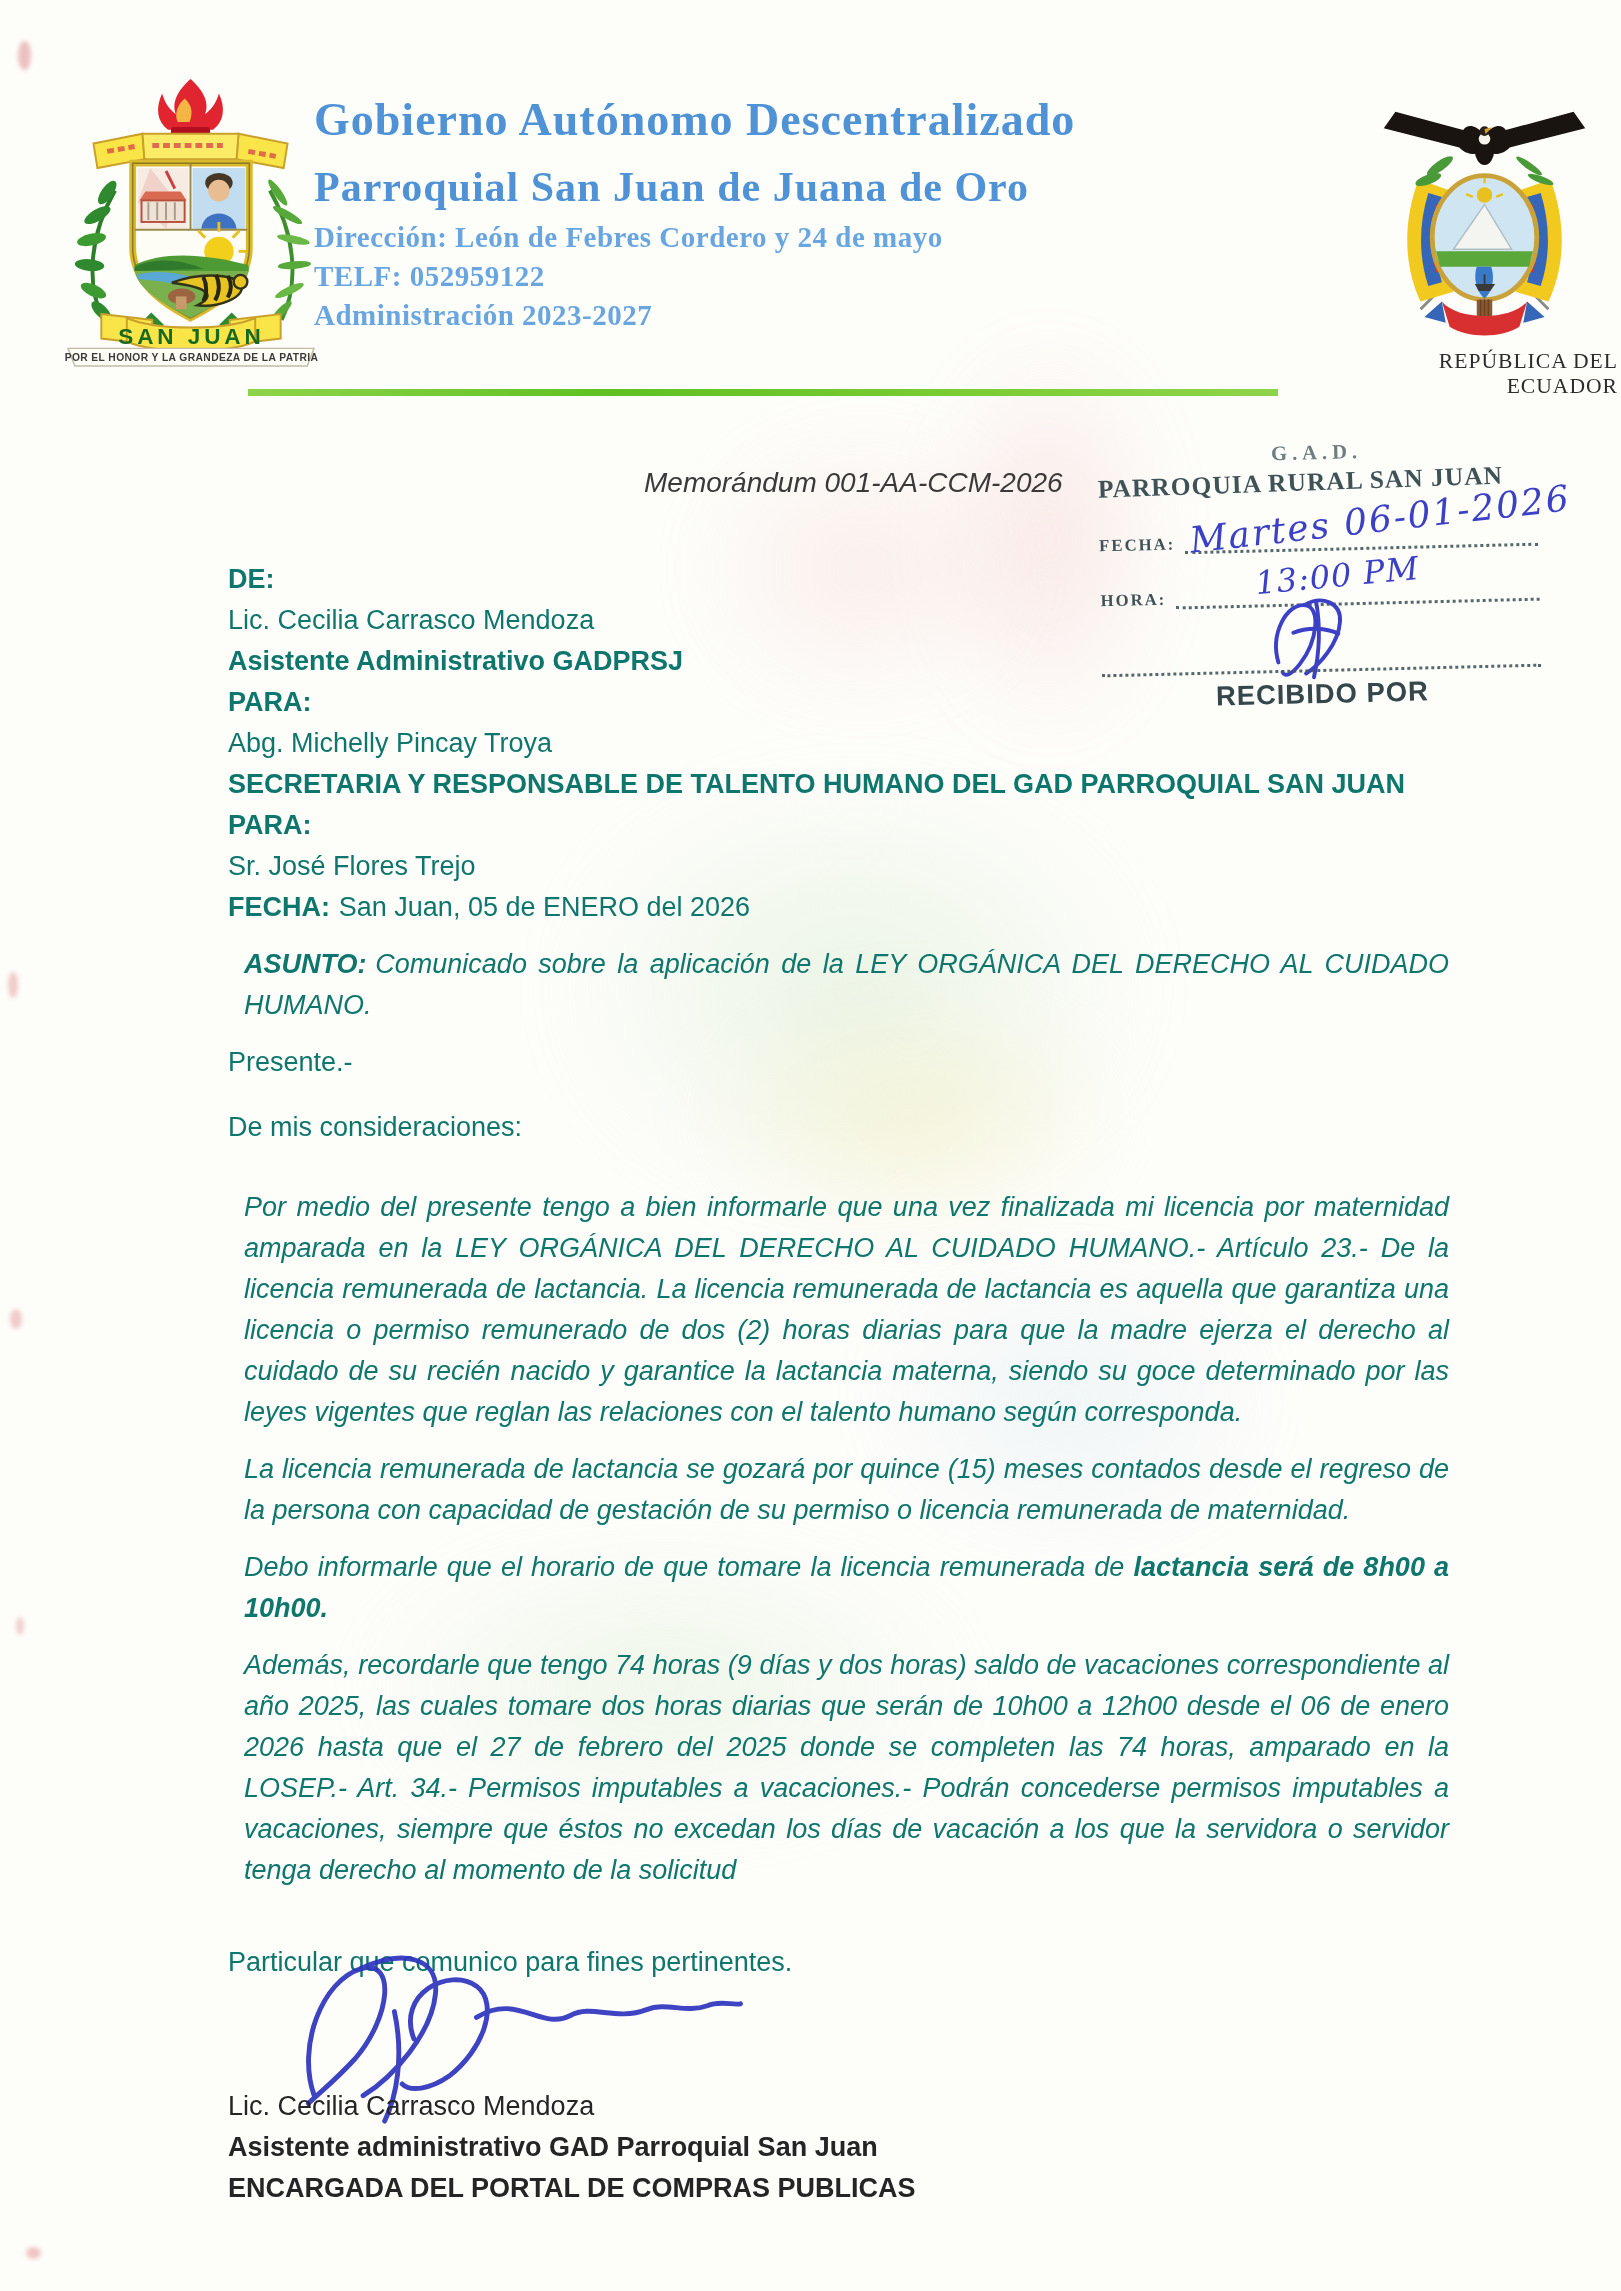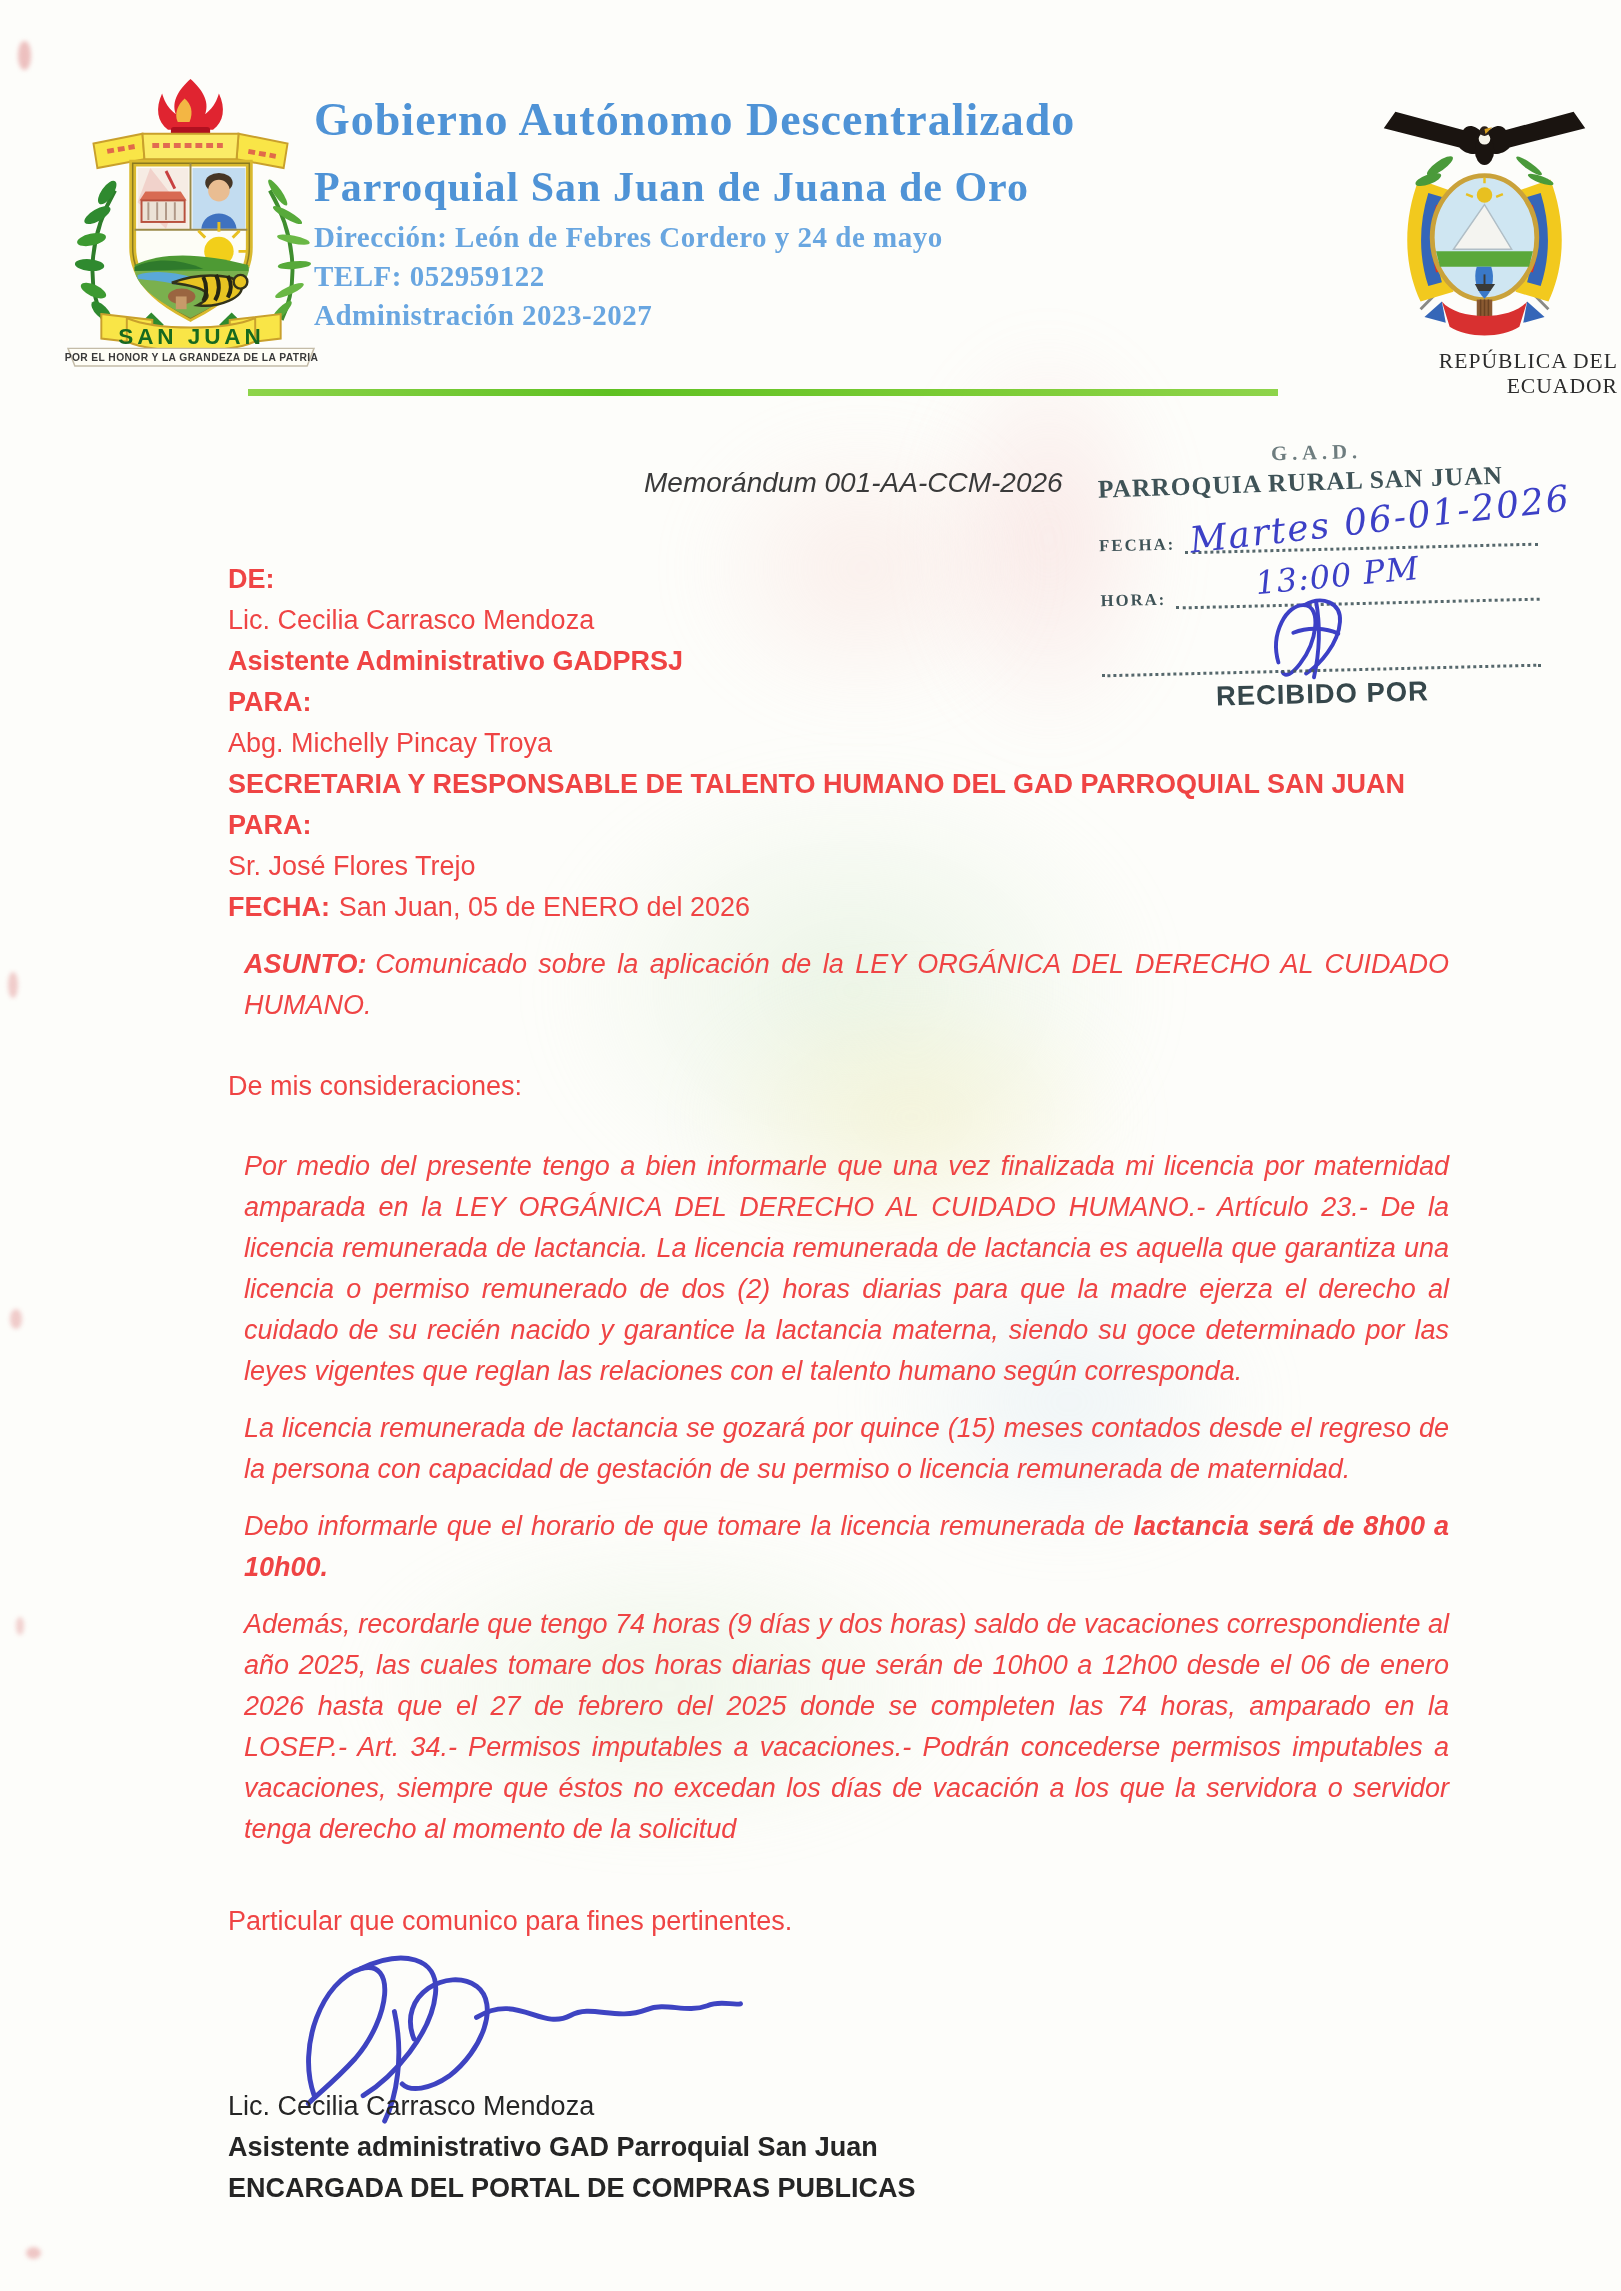--- a/index.html
+++ b/index.html
@@ -47,21 +47,21 @@
   .hand-fecha{position:absolute;left:90px;top:-25.5px;font-size:36px;transform:rotate(-5deg);letter-spacing:2px;}
   .hand-hora{position:absolute;left:155px;top:-23.5px;font-size:32px;transform:rotate(-4deg);letter-spacing:1px;}
   .stamp-sign-area{position:relative;margin-top:63px;}
   .stamp-dotline{border-bottom:3.9px dotted #45585d;opacity:.9;}
   .stamp-scribble{position:absolute;left:147px;top:-76px;}
   .stamp-received{margin-top:5.9px;text-align:center;font-weight:bold;font-size:27.4px;
                   letter-spacing:1px;color:#36474b;}
 
   
   .body-copy{position:absolute;left:228px;top:559px;width:1237px;font-size:27px;
-             line-height:41px;color:#ef4444;}
+             line-height:41px;color:#0f766e;}
   .body-copy p{margin:16px;text-align:justify;font-style:italic;}
   .ln{text-align:left;}
   .b{font-weight:bold;}
   .lbl{font-weight:bold;margin-right:8.8px;}
   .gap-s{height:23.5px;}
   .gap-m{height:35px;}
 
   
   .sig-svg{position:absolute;left:247px;top:1949px;}
   .sig-block{position:absolute;left:228px;top:2086px;font-size:27px;line-height:41px;color:#252525;}
@@ -262,20 +262,21 @@
     <div class="ln">Abg. Michelly Pincay Troya</div>
     <div class="ln b">SECRETARIA Y RESPONSABLE DE TALENTO HUMANO DEL GAD PARROQUIAL SAN JUAN</div>
     <div class="ln b">PARA:</div>
     <div class="ln">Sr. José Flores Trejo</div>
     <div class="ln">
       <span class="lbl">FECHA:</span><span>San Juan, 05 de ENERO del 2026</span>
     </div>
     <p>
       <span class="lbl">ASUNTO:</span><span>Comunicado sobre la aplicación de la LEY ORGÁNICA DEL DERECHO AL CUIDADO HUMANO.</span>
     </p>
+    <div class="ln">Presente.-</div>
     <div class="gap-s"></div>
     <div class="ln">De mis consideraciones:</div>
     <div class="gap-s"></div>
     <p>Por medio del presente tengo a bien informarle que una vez finalizada mi licencia por maternidad amparada en la LEY ORGÁNICA DEL DERECHO AL CUIDADO HUMANO.- Artículo 23.- De la licencia remunerada de lactancia. La licencia remunerada de lactancia es aquella que garantiza una licencia o permiso remunerado de dos (2) horas diarias para que la madre ejerza el derecho al cuidado de su recién nacido y garantice la lactancia materna, siendo su goce determinado por las leyes vigentes que reglan las relaciones con el talento humano según corresponda.</p>
     <p>La licencia remunerada de lactancia se gozará por quince (15) meses contados desde el regreso de la persona con capacidad de gestación de su permiso o licencia remunerada de maternidad.</p>
     <p>
       <span>Debo informarle que el horario de que tomare la licencia remunerada de </span><span class="b">lactancia será de 8h00 a 10h00.</span>
     </p>
     <p>Además, recordarle que tengo 74 horas (9 días y dos horas) saldo de vacaciones correspondiente al año 2025, las cuales tomare dos horas diarias que serán de 10h00 a 12h00 desde el 06 de enero 2026 hasta que el 27 de febrero del 2025 donde se completen las 74 horas, amparado en la LOSEP.- Art. 34.- Permisos imputables a vacaciones.- Podrán concederse permisos imputables a vacaciones, siempre que éstos no excedan los días de vacación a los que la servidora o servidor tenga derecho al momento de la solicitud</p>
     <div class="gap-m"></div>

